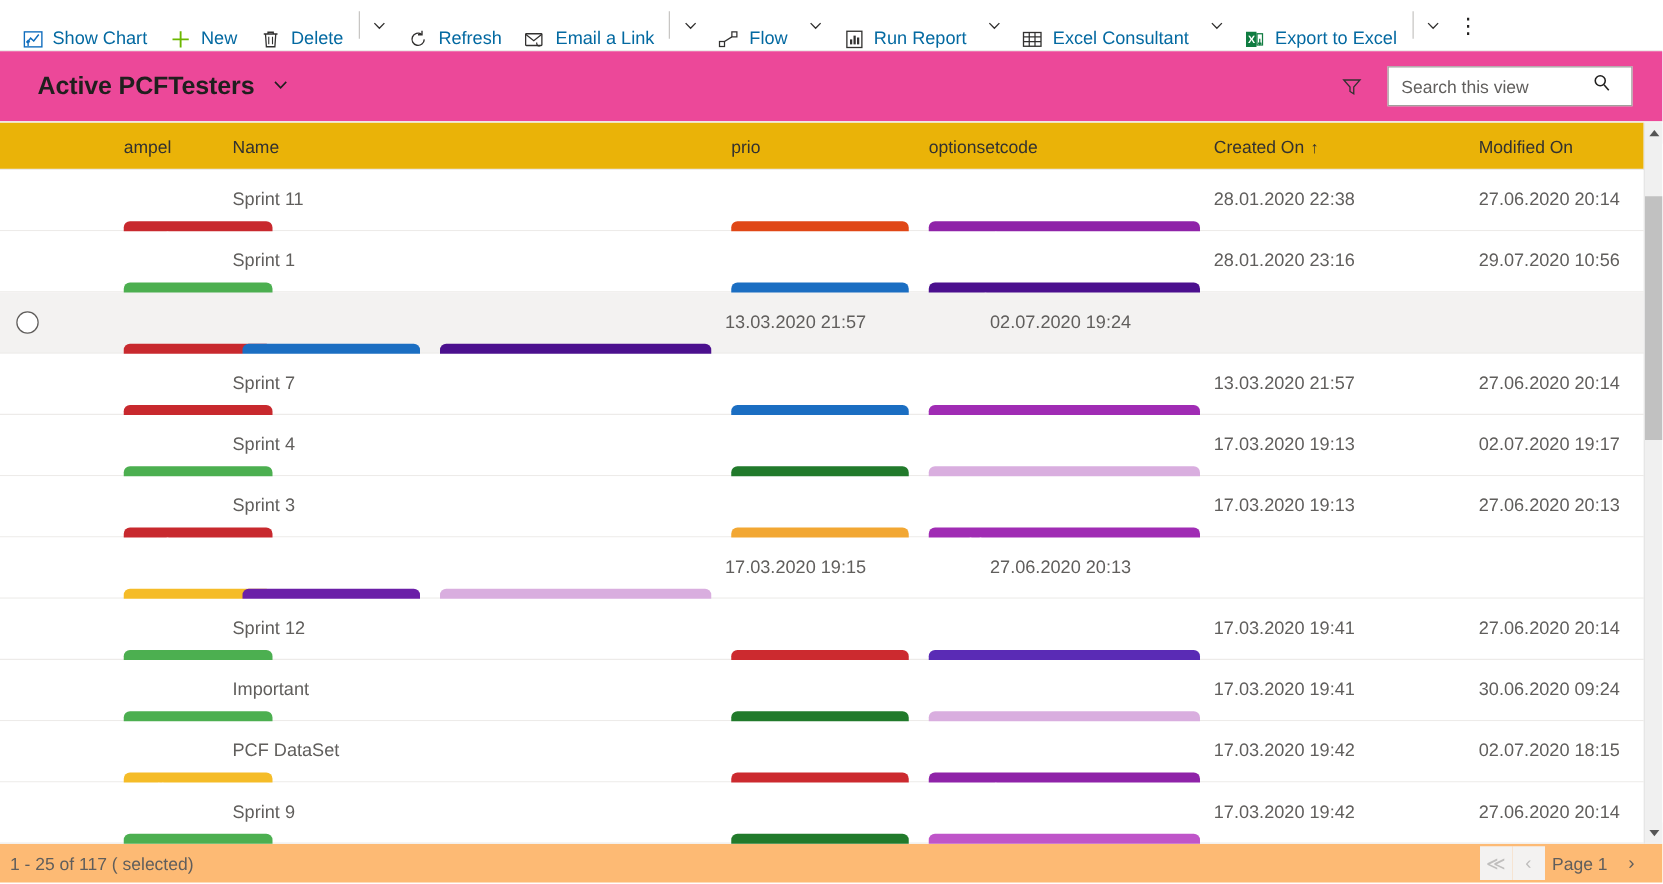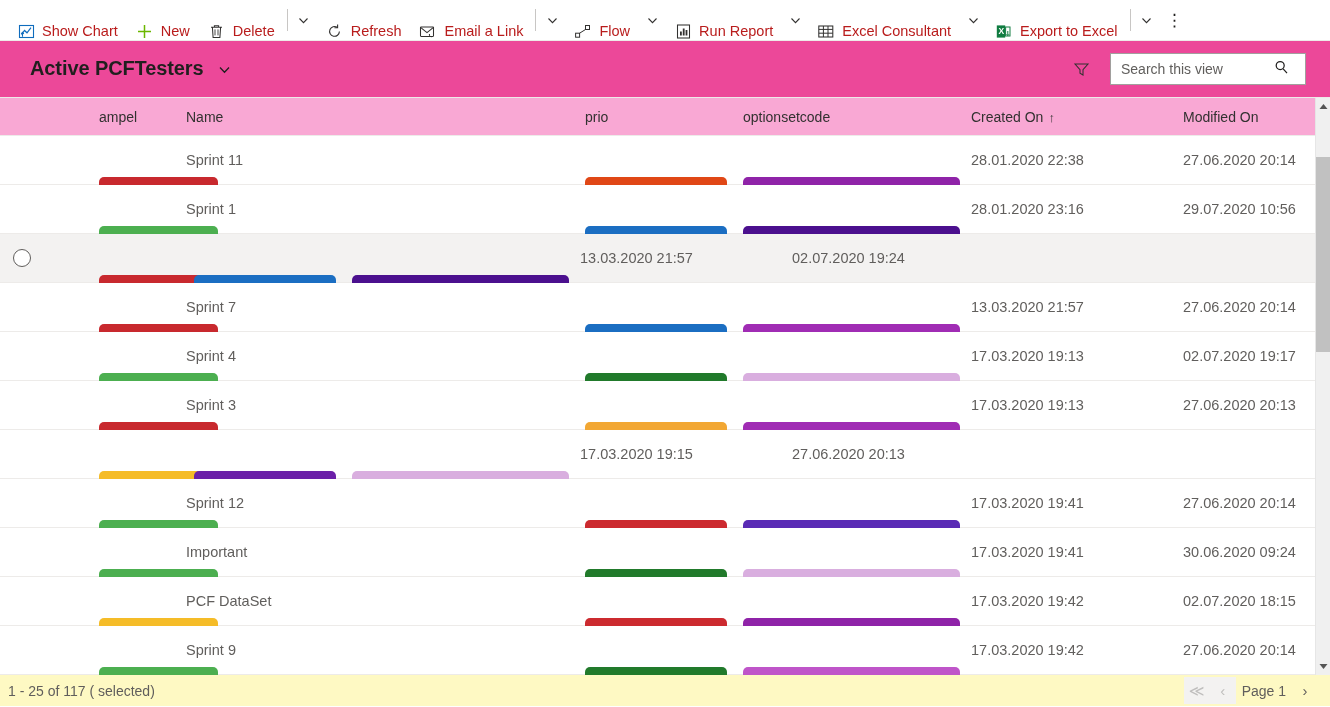--- a/index.html
+++ b/index.html
@@ -21,21 +21,21 @@
     border-bottom: 1px solid #edebe9;
     background: #ffffff;
     white-space: nowrap;
   }
   .cmd {
     display: flex;
     align-items: center;
     height: 40px;
     padding: 0 9px;
     font-size: 14.5px;
-    color: #b91c1c;
+    color: #0369a1;
     cursor: default;
     margin-top: 22px;
   }
   .cmd .ic {
     display: inline-flex;
     align-items: center;
     justify-content: center;
     width: 18px; height: 18px;
     margin-right: 7px;
   }
@@ -123,21 +123,21 @@
     background: #ffffff;
   }
   .row.selected { background: #f3f2f1; }
   #headerrow {
     height: 38px;
     border-bottom: 1px solid #edebe9;
     font-size: 14px;
     color: #323130;
     display: flex;
     align-items: center;
-    background: #f9a8d4;
+    background: #eab308;
   }
   .c-sel   { width: 44px; flex: 0 0 44px; display:flex; align-items:center; justify-content:center; }
   .c-ampel { width: 139px; flex: 0 0 139px; padding-left: 11px; position: relative; }
   .c-name  { width: 391px; flex: 0 0 391px; padding-left: 3px; }
   .c-prio  { width: 162px; flex: 0 0 162px; position: relative; }
   .c-opt   { width: 235px; flex: 0 0 235px; position: relative; padding-left: 7px; }
   .c-created  { width: 212px; flex: 0 0 212px; }
   .c-modified { width: 140px; flex: 0 0 140px; }
 
   #headerrow .c-ampel { padding-left: 55px; }
@@ -202,21 +202,21 @@
     height: 195px;
     background: #c1c1c1;
   }
 
   
   #footer {
     height: 31px;
     display: flex;
     align-items: center;
     padding: 0 12px 0 8px;
-    background: #fef9c3;
+    background: #fdba74;
     font-size: 14px;
     color: #605e5c;
   }
   #recordcount { white-space: nowrap; }
   #pager {
     margin-left: auto;
     display: flex;
     align-items: center;
   }
   .pg {

